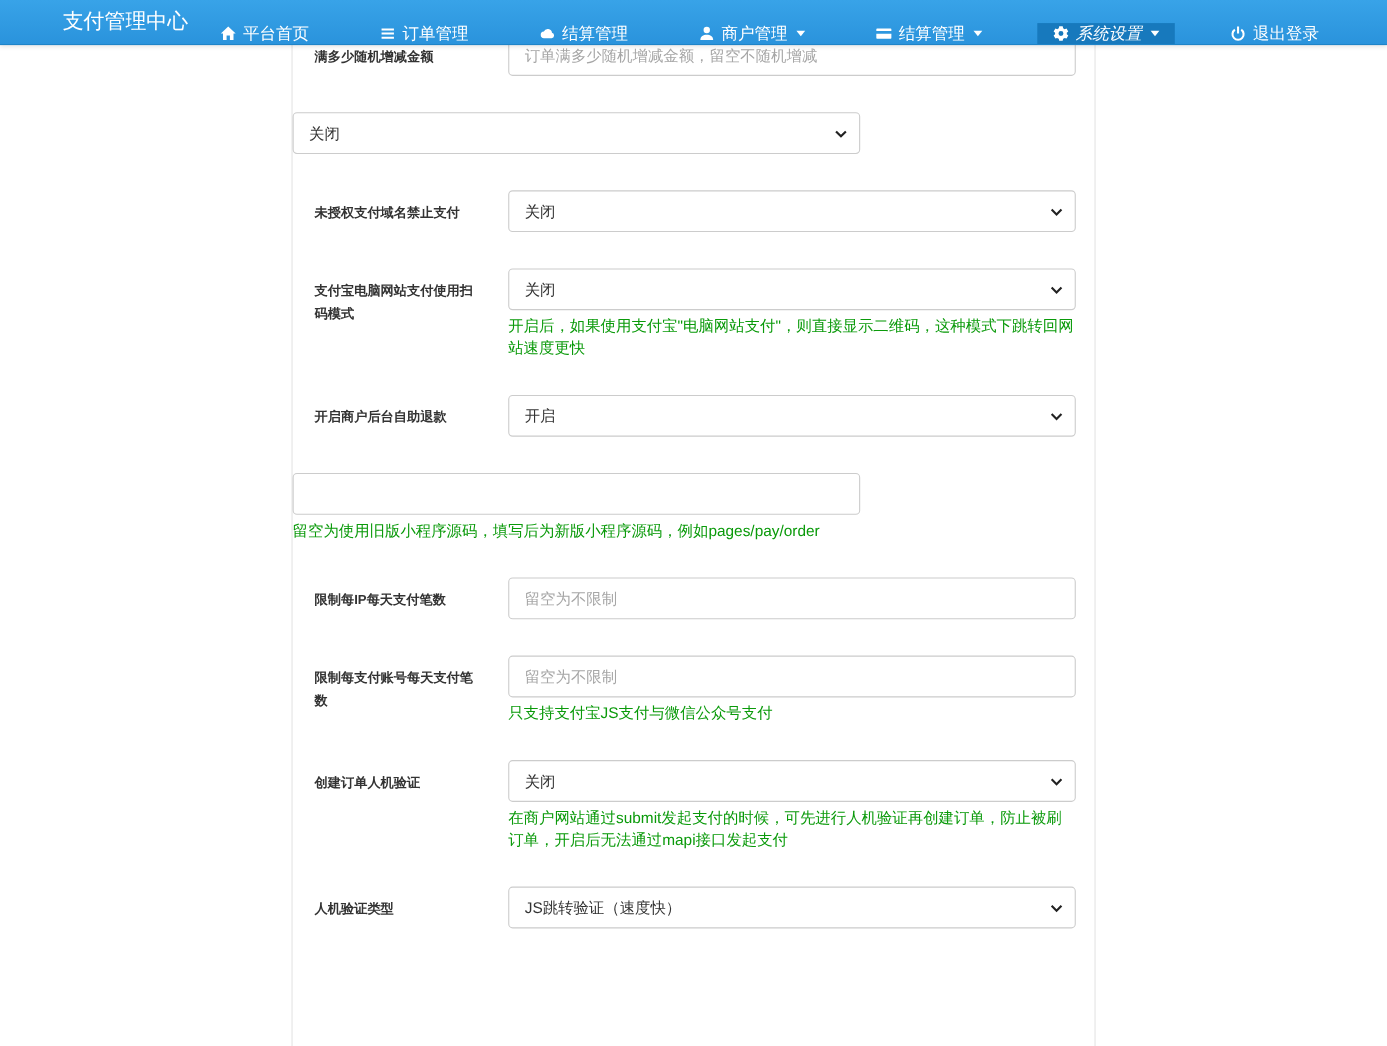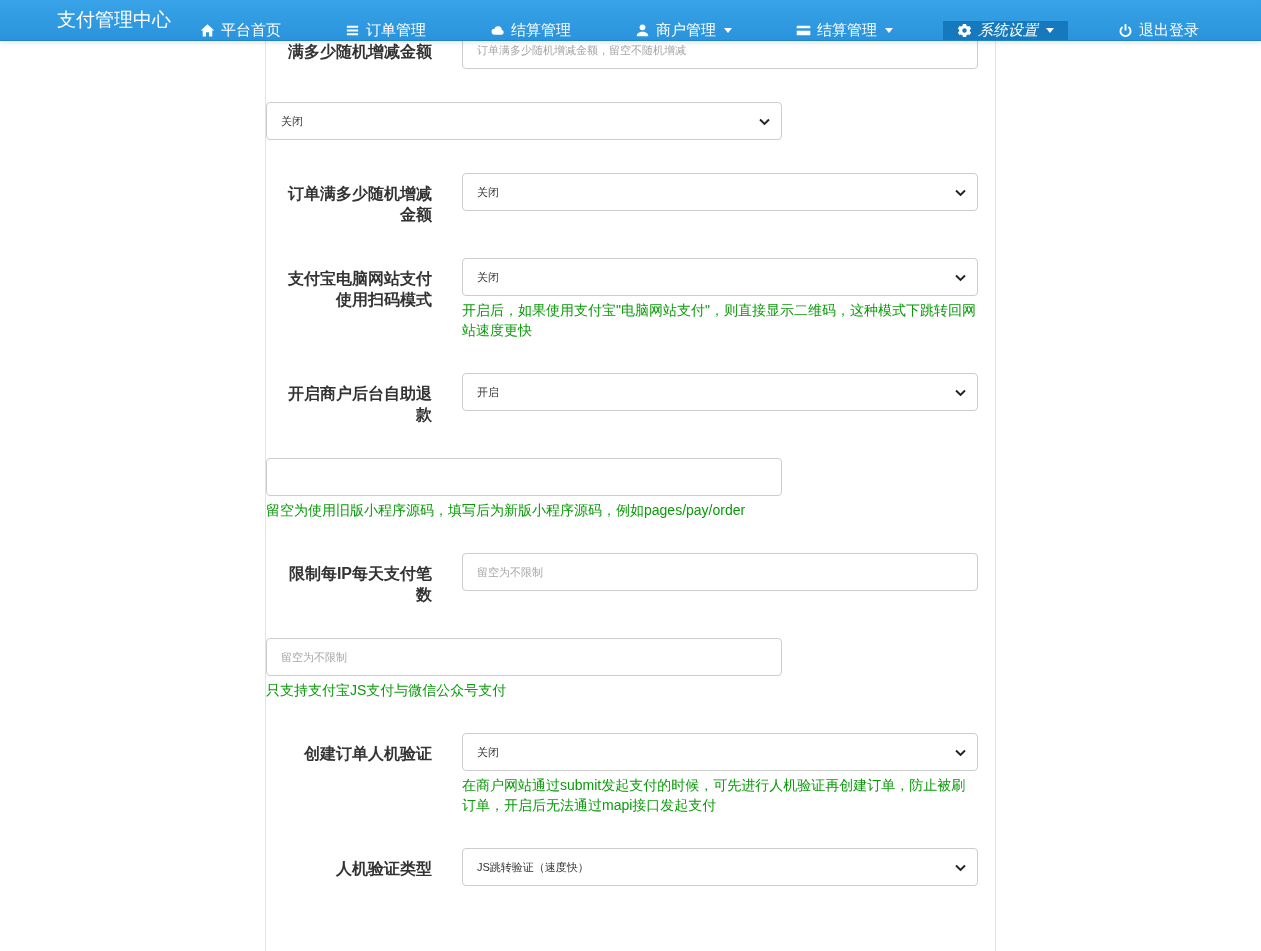--- a/index.html
+++ b/index.html
@@ -22,26 +22,26 @@
   .caret { display:inline-block; width:0; height:0; margin-left:2px;
     border-left:4px solid transparent; border-right:4px solid transparent;
     border-top:5px solid #fff; }
 
   
   .panel { position:absolute; top:0; left:265px; width:731px; height:951px; z-index:1;
     background:#fff; border-left:1px solid #e4e4e4; border-right:1px solid #e4e4e4;
     padding-top:31px; }
 
   .form-row { display:flex; margin-bottom:33px; }
-  .label-col { flex:none; width:196px; padding:10px 30px 0 20px; text-align:right;
-    font-size:16px; font-weight:bold; color:#333; line-height:21px; }
+  .label-col { flex:none; width:196px; padding:10px 30px 0 20px; text-align:left;
+    font-size:12px; font-weight:bold; color:#333; line-height:21px; }
   .control-col { flex:none; width:516px; }
 
   .form-control { display:block; width:100%; height:38px; padding:0 14px;
-    font-size:11px; color:#333; background:#fff; border:1px solid #ccc;
+    font-size:14px; color:#333; background:#fff; border:1px solid #ccc;
     border-radius:4px; outline:none;
     font-family:"Liberation Sans","DejaVu Sans",sans-serif; }
   .form-control::placeholder { color:#a6a6a6; opacity:1; }
 
   .pair { display:flex; gap:37px; }
   .pair .form-control { width:213px; }
 
   .select-wrap { position:relative; width:100%; }
   select.form-control { appearance:none; -webkit-appearance:none; padding-right:34px;
     cursor:pointer; }
@@ -148,21 +148,21 @@
         <span class="chevron">
           <svg width="13" height="13" viewBox="0 0 16 16">
               <path d="M2.5 5.5 8 11l5.5-5.5" fill="none" stroke="#222" stroke-width="2.4"></path>
             </svg>
         </span>
       </div>
     </div>
   </div>
 
   <div class="form-row">
-    <div class="label-col">订单满多少随机增减金额</div>
+    <div class="label-col">未授权支付域名禁止支付</div>
     <div class="control-col">
       <div class="select-wrap">
         <select class="form-control">
           <option>关闭</option>
         </select>
         <span class="chevron">
           <svg width="13" height="13" viewBox="0 0 16 16">
               <path d="M2.5 5.5 8 11l5.5-5.5" fill="none" stroke="#222" stroke-width="2.4"></path>
             </svg>
         </span>
@@ -211,20 +211,21 @@
   </div>
 
   <div class="form-row">
     <div class="label-col">限制每IP每天支付笔数</div>
     <div class="control-col">
       <input class="form-control" type="text" placeholder="留空为不限制" style="">
     </div>
   </div>
 
   <div class="form-row">
+    <div class="label-col">限制每支付账号每天支付笔数</div>
     <div class="control-col">
       <input class="form-control" type="text" placeholder="留空为不限制" style="">
       <div class="help-text">只支持支付宝JS支付与微信公众号支付</div>
     </div>
   </div>
 
   <div class="form-row">
     <div class="label-col">创建订单人机验证</div>
     <div class="control-col">
       <div class="select-wrap">

